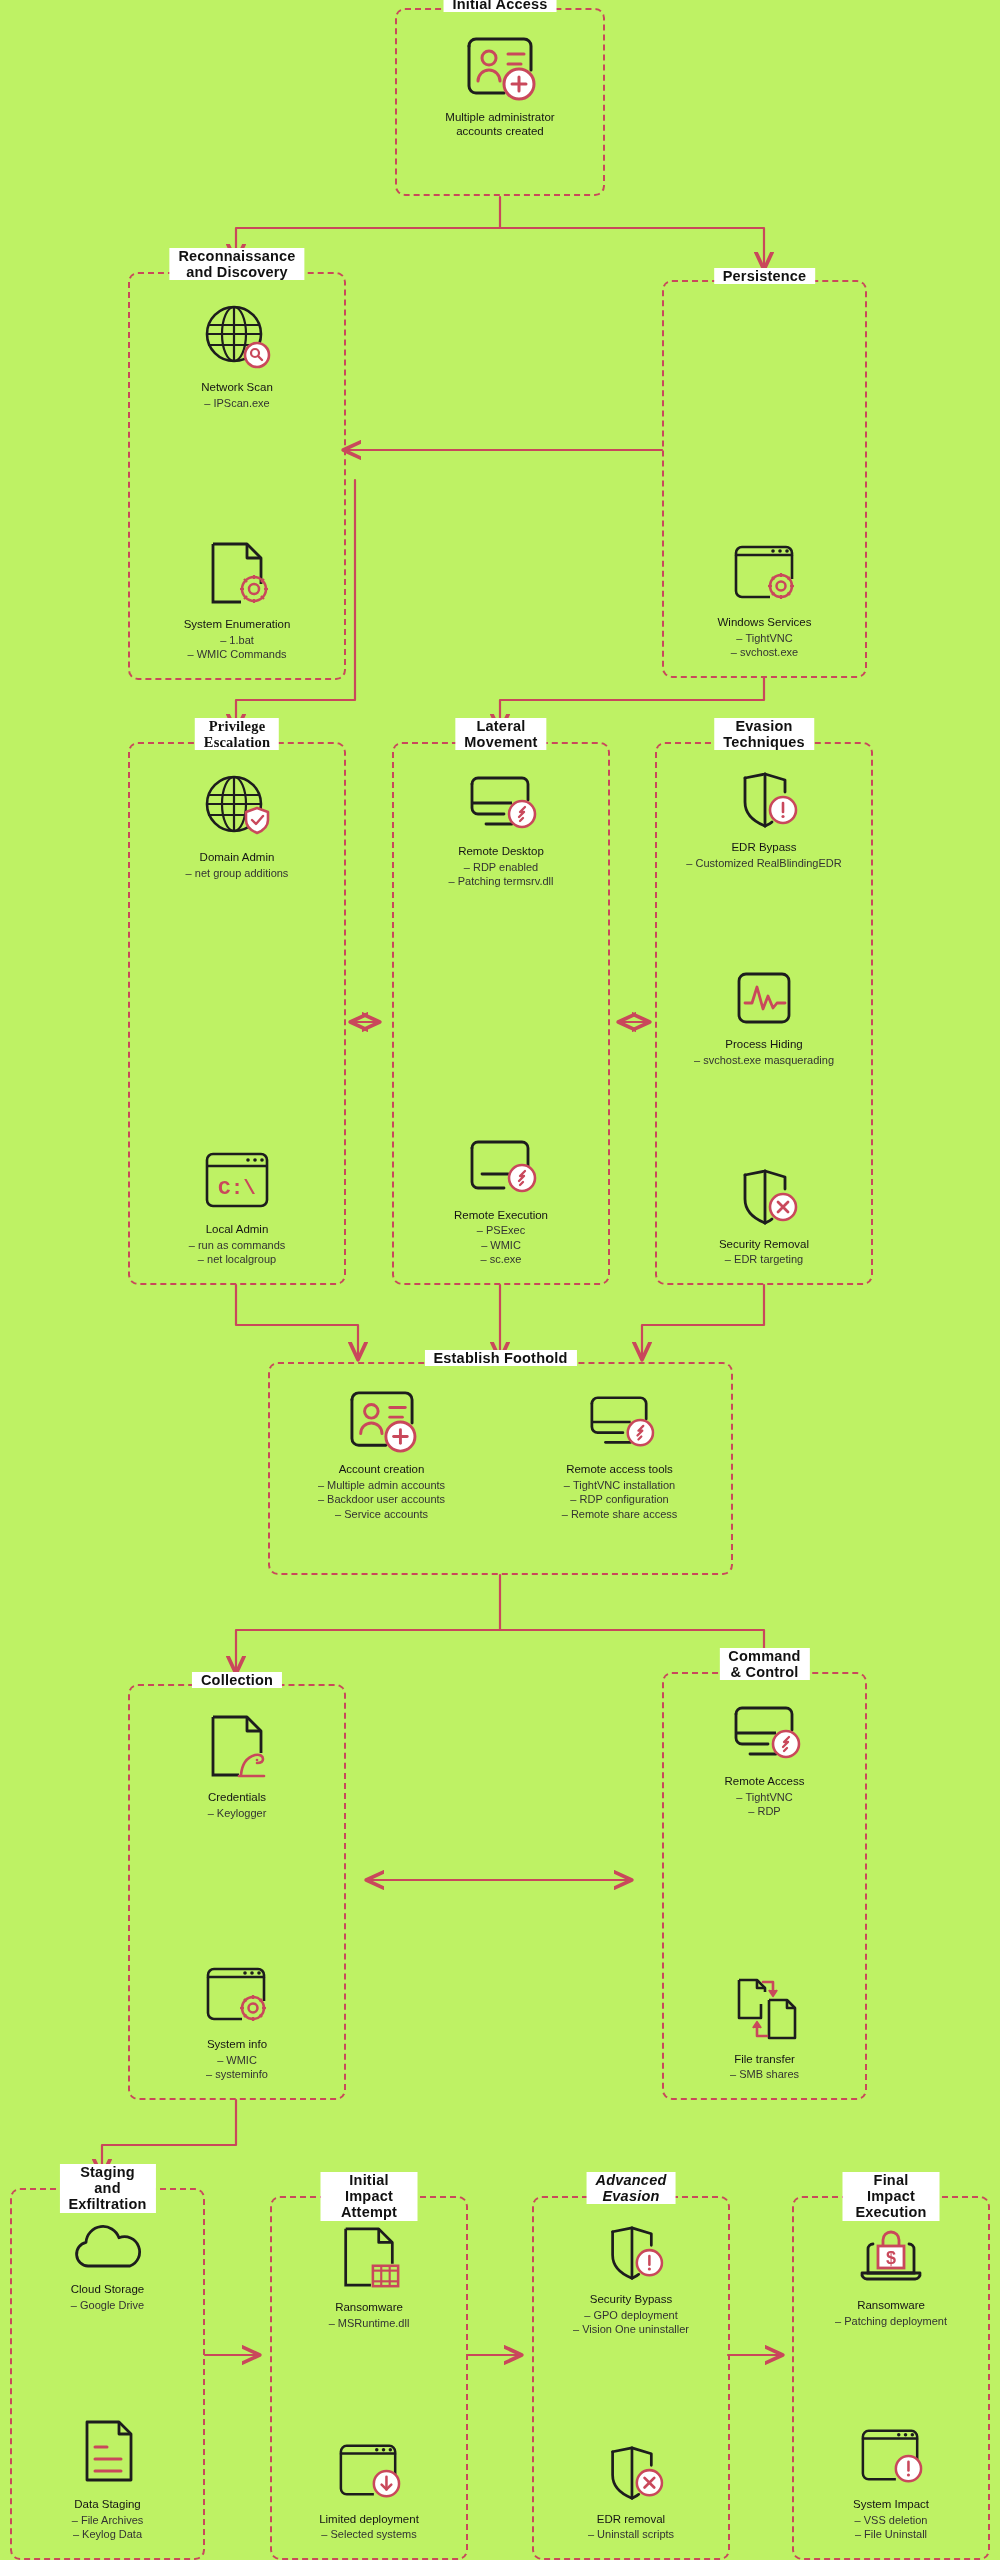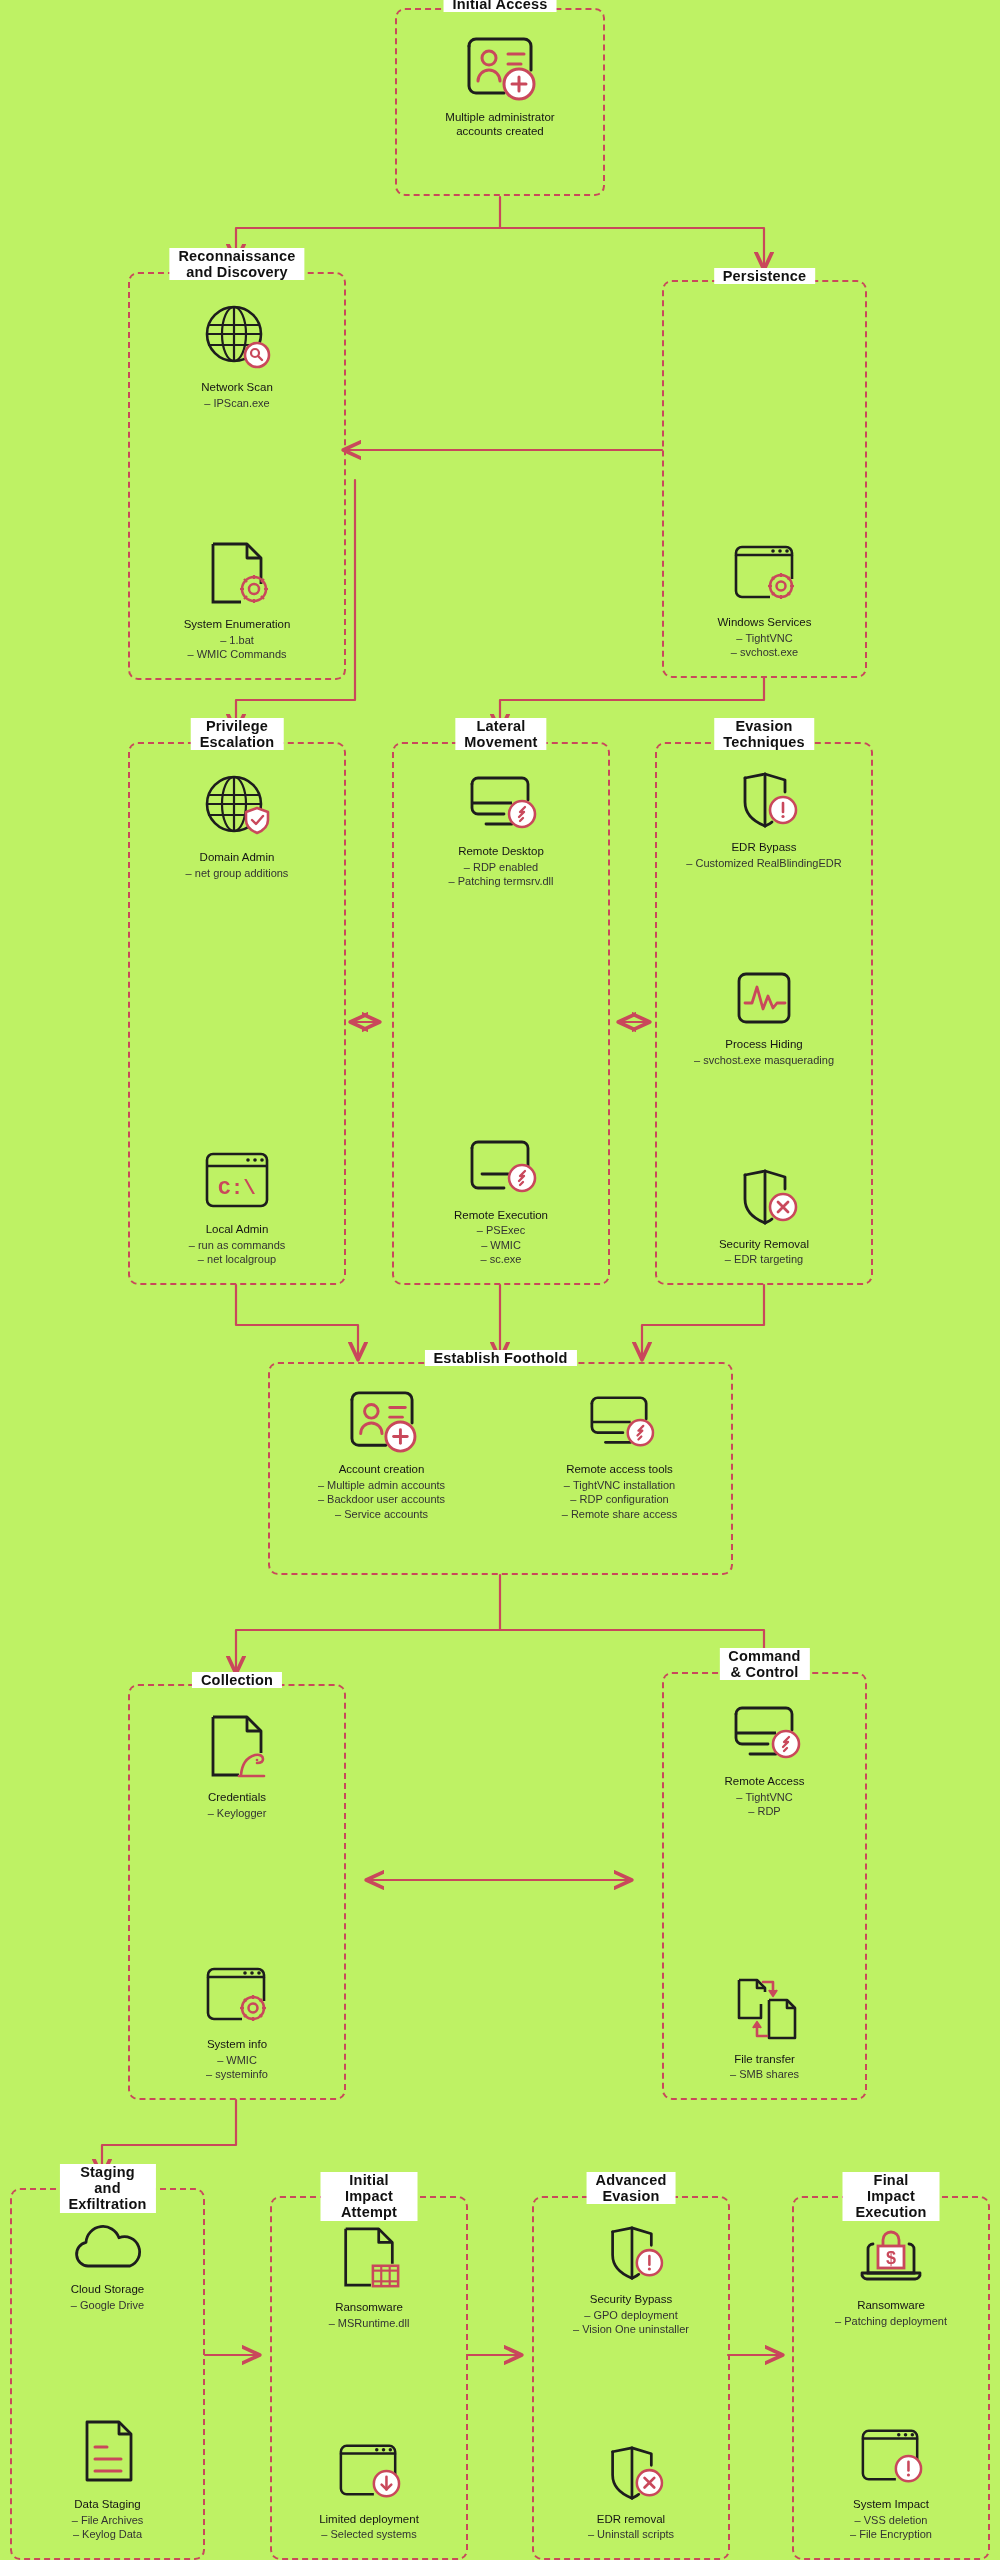--- a/index.html
+++ b/index.html
@@ -251,21 +251,21 @@
         <div class="item-label">Windows Services</div>
         <ul class="bullets">
           <li>TightVNC</li>
           <li>svchost.exe</li>
         </ul>
       </div>
     </div>
   </div>
 
   <div class="stage" style="left:128px; top:742px; width:218px; height:543px;">
-    <div class="stage-title two-line" style="white-space:pre-line;">Privilege
+    <div class="stage-title two-line" style="white-space:pre-line;font-family:Liberation Serif, serif;">Privilege
 Escalation</div>
     <div class="stage-inner">
       <div class="item">
         <span class="ic">
           <svg width="74" height="72" viewBox="0 0 74 72">
             <circle cx="34" cy="34" r="27" fill="none" stroke="#1d1d1d" stroke-width="2.6"></circle>
             <ellipse cx="34" cy="34" rx="12" ry="27" fill="none" stroke="#1d1d1d" stroke-width="2.2"></ellipse>
             <line x1="34" y1="7" x2="34" y2="61" stroke="#1d1d1d" stroke-width="2.2"></line>
             <line x1="8" y1="25" x2="60" y2="25" stroke="#1d1d1d" stroke-width="2.2"></line>
             <line x1="7" y1="34" x2="61" y2="34" stroke="#1d1d1d" stroke-width="2.2"></line>
@@ -613,21 +613,21 @@
         </span>
         <div class="item-label">Limited deployment</div>
         <ul class="bullets">
           <li>Selected systems</li>
         </ul>
       </div>
     </div>
   </div>
 
   <div class="stage" style="left:532px; top:2196px; width:198px; height:364px;">
-    <div class="stage-title two-line" style="white-space:pre-line;">Advanced
+    <div class="stage-title two-line" style="white-space:pre-line;font-style:italic;">Advanced
 Evasion</div>
     <div class="stage-inner">
       <div class="item">
         <span class="ic">
           <svg width="78" height="60" viewBox="0 0 78 62">
             <path d="M20,8 L40,4 L60,10 v12" fill="none" stroke="#1d1d1d" stroke-width="2.8" stroke-linejoin="round" stroke-linecap="round"></path>
             <path d="M20,8 v24 c0,13 10,20 20,24" fill="none" stroke="#1d1d1d" stroke-width="2.8" stroke-linejoin="round" stroke-linecap="round"></path>
             <line x1="40" y1="4" x2="40" y2="56" stroke="#1d1d1d" stroke-width="2.8" stroke-linecap="round"></line>
             <path d="M40,56 c2,-1 5,-2 7,-4" fill="none" stroke="#1d1d1d" stroke-width="2.8" stroke-linecap="round"></path>
             <circle cx="58" cy="40" r="13" fill="#fff" stroke="#c9485b" stroke-width="2.6"></circle>
@@ -691,19 +691,19 @@
               <circle cx="54" cy="10" r="1.8" fill="#1d1d1d"></circle>
               <circle cx="61" cy="10" r="1.8" fill="#1d1d1d"></circle>
             <circle cx="57" cy="45" r="13" fill="#fff" stroke="#c9485b" stroke-width="2.6"></circle>
             <line x1="57" y1="38" x2="57" y2="47" stroke="#c9485b" stroke-width="2.6" stroke-linecap="round"></line>
             <circle cx="57" cy="51.5" r="1.6" fill="#c9485b"></circle>
           </svg>
         </span>
         <div class="item-label">System Impact</div>
         <ul class="bullets">
           <li>VSS deletion</li>
-          <li>File Encryption</li>
+          <li>File Uninstall</li>
         </ul>
       </div>
     </div>
   </div>
 
 </div>
 
 </body></html>

